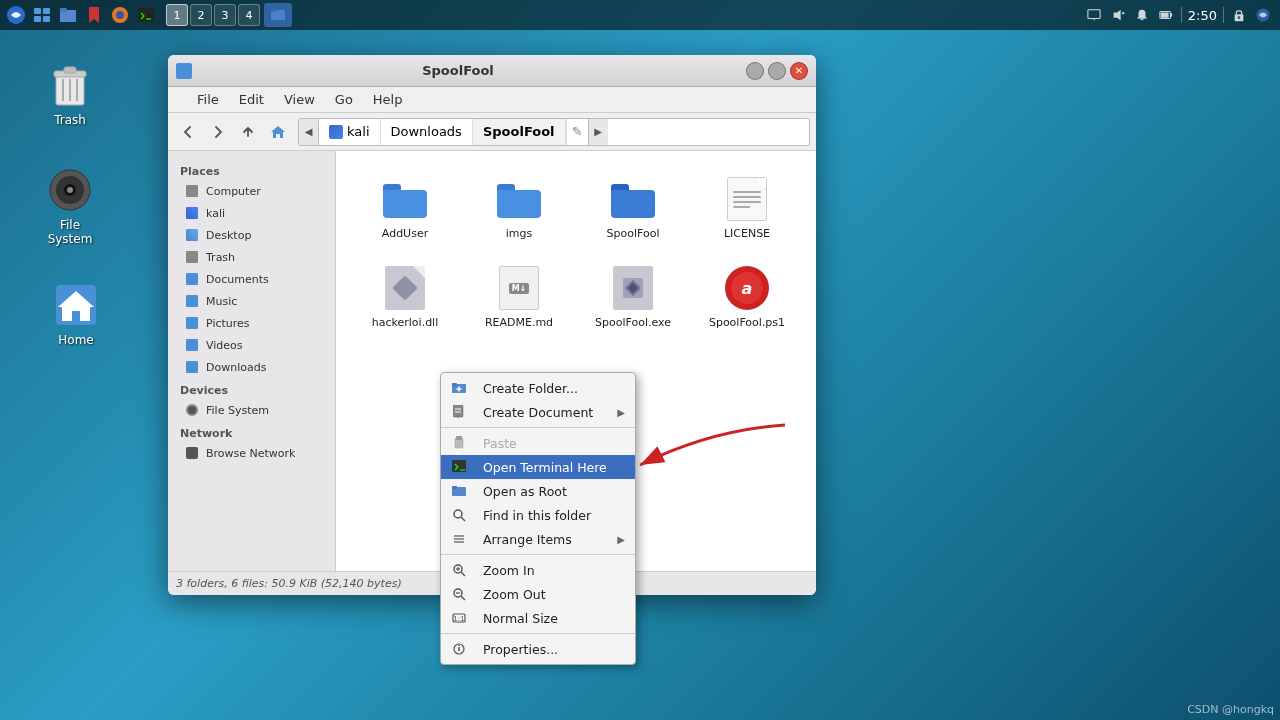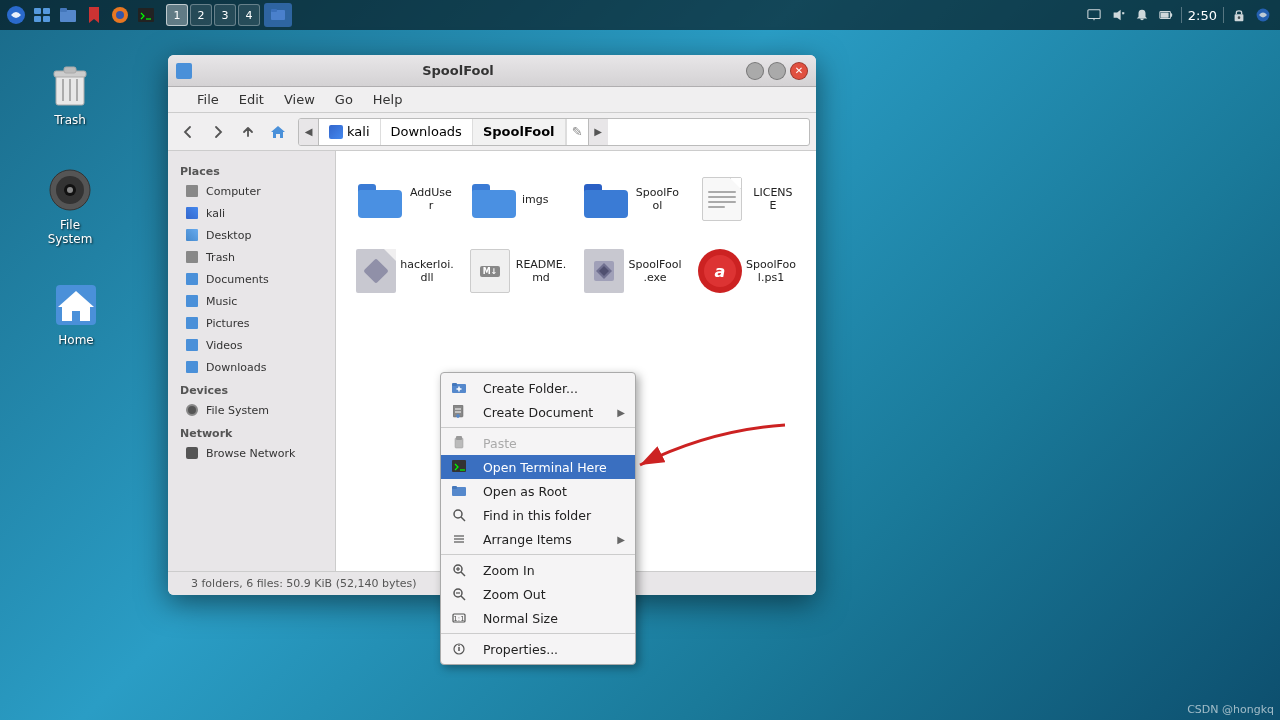--- a/index.html
+++ b/index.html
@@ -273,21 +273,21 @@
       background: white;
       padding: 16px;
       display: grid;
       grid-template-columns: repeat(4, 1fr);
       gap: 8px;
       align-content: start;
       overflow-y: auto;
       position: relative;
     }
     .file-item {
-      display: flex; flex-direction: row; align-items: center;
+      display: flex; flex-direction: column; align-items: center;
       gap: 4px;
       padding: 8px 4px;
       border-radius: 4px;
       cursor: pointer;
       min-width: 80px;
     }
     .file-icon {
       width: 48px; height: 48px;
       display: flex; align-items: center; justify-content: center;
     }
@@ -435,24 +435,25 @@
       font-size: 16px; font-weight: bold; color: white;
       font-style: italic;
     }
 
     
     .fm-statusbar {
       height: 24px;
       background: #e8e6e8;
       border-top: 1px solid #ccc;
       display: flex; align-items: center;
-      padding: 0 23px;
+      padding: 0 8px;
       font-size: 11px;
       color: #555;
       border-radius: 0 0 6px 6px;
+      font-style: italic;
     }
 
     
     .context-menu {
       position: absolute;
       top: 372px;
       left: 440px;
       width: 196px;
       background: #f5f4f5;
       border: 1px solid #aaa;

